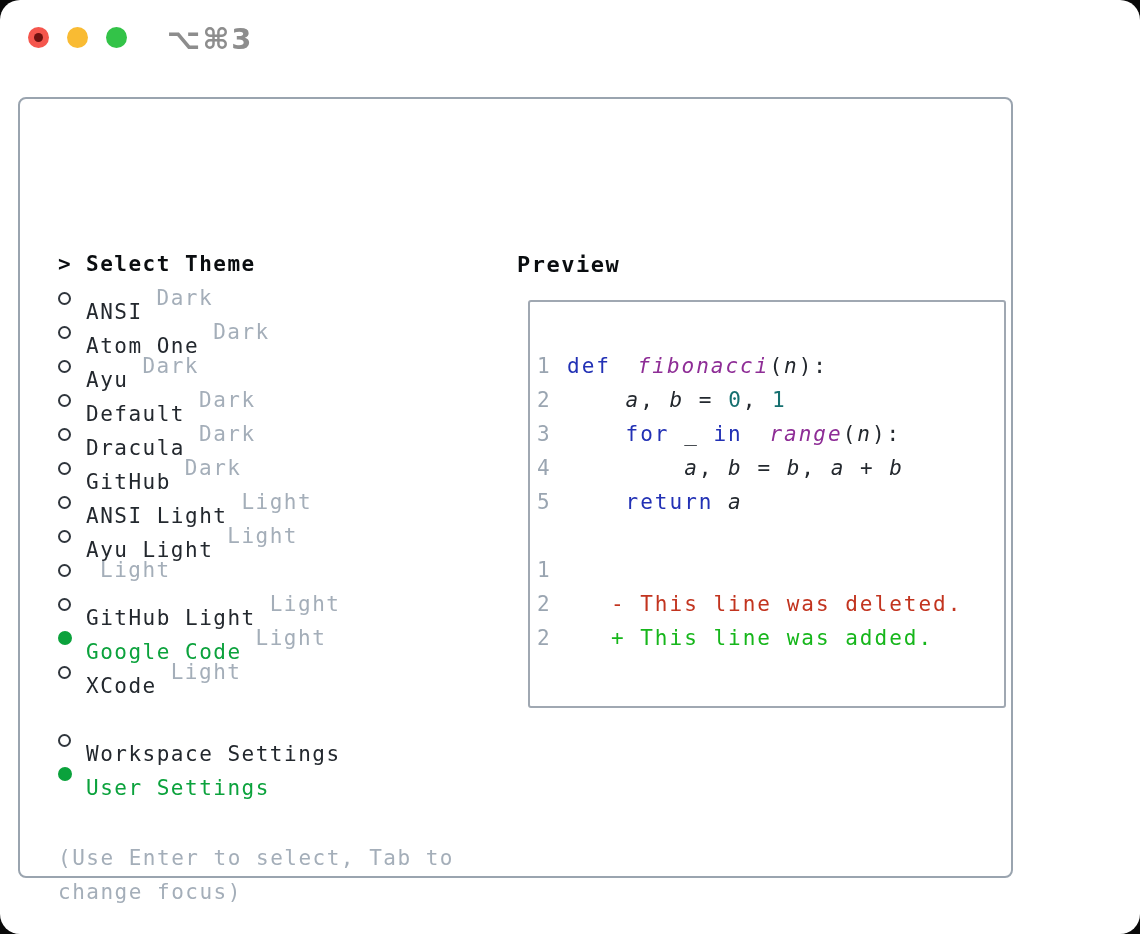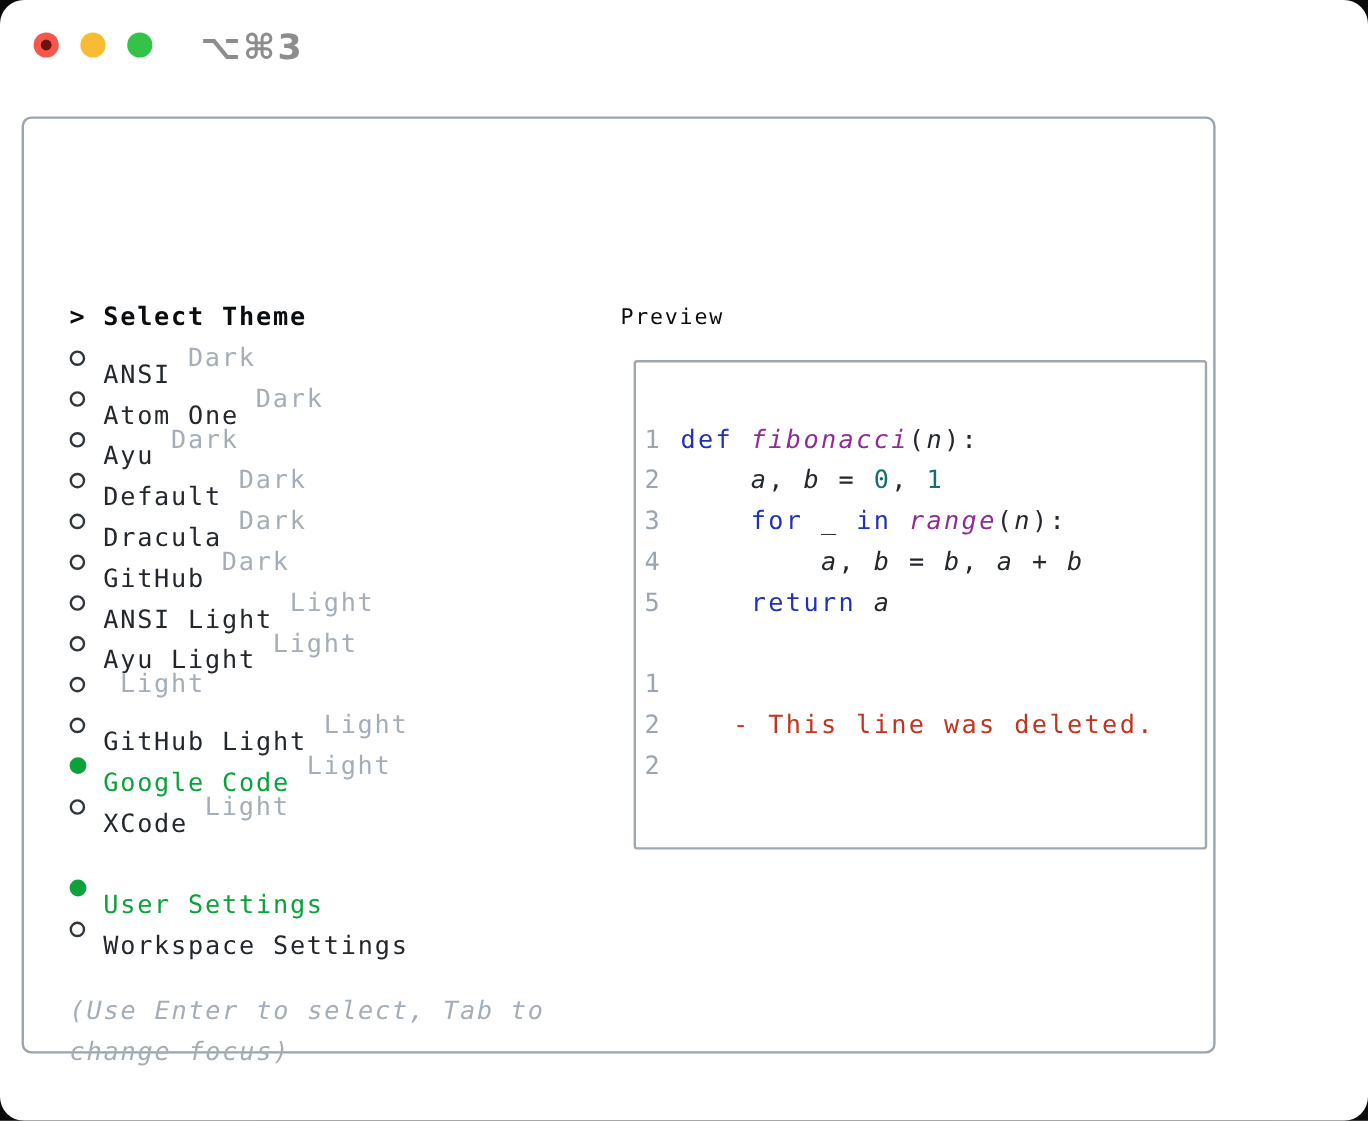--- a/index.html
+++ b/index.html
@@ -32,32 +32,32 @@
   .spacer{height:34px;}
   .marker{width:28px;flex:0 0 28px;display:flex;align-items:center;}
   .dot{width:13px;height:13px;border-radius:50%;border:2px solid var(--circle_border);}
   .dot.sel{width:14px;height:14px;background:var(--green_accent);border-color:var(--green_accent);}
   .chev{font-weight:700;color:var(--header_black);}
   .hdr{font-weight:700;color:var(--header_black);}
   .subhdr{color:var(--text_dark);}
   .item-name{color:var(--text_dark);white-space:pre;margin-top:28px;}
   .item-name.sel{color:var(--green_accent);text-align:right;}
   .item-variant{color:var(--muted);margin-left:14px;text-align:center;}
-  .hint{margin-top:0;width:415px;line-height:34px;color:var(--muted);font-style:italic;}
+  .hint{margin-top:16px;width:415px;line-height:34px;color:var(--muted);}
   
   .preview-title{position:absolute;left:497px;top:148px;height:34px;display:flex;align-items:center;
-                 font-size:18px;letter-spacing:1.5px;font-weight:400;color:var(--header_black);}
+                 font-size:22px;letter-spacing:1.5px;font-weight:700;color:var(--header_black);}
   .preview-box{position:absolute;left:508px;top:201px;width:478px;height:408px;
                border:2px solid var(--preview_border);border-radius:3px;background:#fff;padding-top:47px;}
   .code-line{height:34px;display:flex;align-items:center;padding-left:7px;
              font-size:21px;letter-spacing:2px;white-space:pre;}
   .ln{width:30px;flex:0 0 30px;color:var(--line_number);}
   .code-content{white-space:pre;color:var(--text_dark);}
   .tok-keyword{color:var(--kw_blue);}
-  .tok-function{color:var(--fn_purple);font-style:italic;}
+  .tok-function{color:var(--fn_purple);font-style:italic;margin-left:12px;}
   .tok-number{color:var(--num_teal);}
   .tok-variable{color:var(--text_dark);font-style:italic;}
   .tok-plain{color:var(--text_dark);}
   .diff-context{color:var(--ctx_gray);}
   .diff-deleted{color:var(--del_red);}
   .diff-added{color:var(--add_green);}
 </style>
 </head>
 <body>
 
@@ -159,46 +159,46 @@
               <span class="dot"></span>
             </span>
             <span class="item-name">XCode</span>
             <span class="item-variant">Light</span>
           </div>
         </div>
       <div class="spacer"></div>
       <div id="apply-list">
           <div class="row">
             <span class="marker">
+              <span class="dot"></span>
+            </span>
+            <span class="item-name">Workspace Settings</span>
+          </div>
+          <div class="row">
+            <span class="marker">
               <span class="dot sel"></span>
             </span>
             <span class="item-name sel">User Settings</span>
-          </div>
-          <div class="row">
-            <span class="marker">
-              <span class="dot"></span>
-            </span>
-            <span class="item-name">Workspace Settings</span>
           </div>
         </div>
       <div class="spacer"></div>
       <div class="hint">(Use Enter to select, Tab to change focus)</div>
     </div>
 
     <div class="preview-title">Preview</div>
     <div class="preview-box">
       <div id="code-block">
           <div class="code-line"><span class="ln">1</span><span class="code-content"><span class="tok-keyword">def</span><span class="tok-plain"> </span><span class="tok-function">fibonacci</span><span class="tok-plain">(</span><span class="tok-variable">n</span><span class="tok-plain">):</span></span></div>
           <div class="code-line"><span class="ln">2</span><span class="code-content"><span class="tok-plain">    </span><span class="tok-variable">a</span><span class="tok-plain">, </span><span class="tok-variable">b</span><span class="tok-plain"> = </span><span class="tok-number">0</span><span class="tok-plain">, </span><span class="tok-number">1</span></span></div>
           <div class="code-line"><span class="ln">3</span><span class="code-content"><span class="tok-plain">    </span><span class="tok-keyword">for</span><span class="tok-plain"> _ </span><span class="tok-keyword">in</span><span class="tok-plain"> </span><span class="tok-function">range</span><span class="tok-plain">(</span><span class="tok-variable">n</span><span class="tok-plain">):</span></span></div>
           <div class="code-line"><span class="ln">4</span><span class="code-content"><span class="tok-plain">        </span><span class="tok-variable">a</span><span class="tok-plain">, </span><span class="tok-variable">b</span><span class="tok-plain"> = </span><span class="tok-variable">b</span><span class="tok-plain">, </span><span class="tok-variable">a</span><span class="tok-plain"> + </span><span class="tok-variable">b</span></span></div>
           <div class="code-line"><span class="ln">5</span><span class="code-content"><span class="tok-plain">    </span><span class="tok-keyword">return</span><span class="tok-plain"> </span><span class="tok-variable">a</span></span></div>
         </div>
       <div class="spacer"></div>
       <div id="diff-block">
           <div class="code-line"><span class="ln">1</span></div>
           <div class="code-line"><span class="ln">2</span><span class="code-content diff-deleted">   - This line was deleted.</span></div>
-          <div class="code-line"><span class="ln">2</span></div>
+          <div class="code-line"><span class="ln">2</span><span class="code-content diff-added">   + This line was added.</span></div>
         </div>
     </div>
 
   </div>
 </div>
 
 </body></html>

